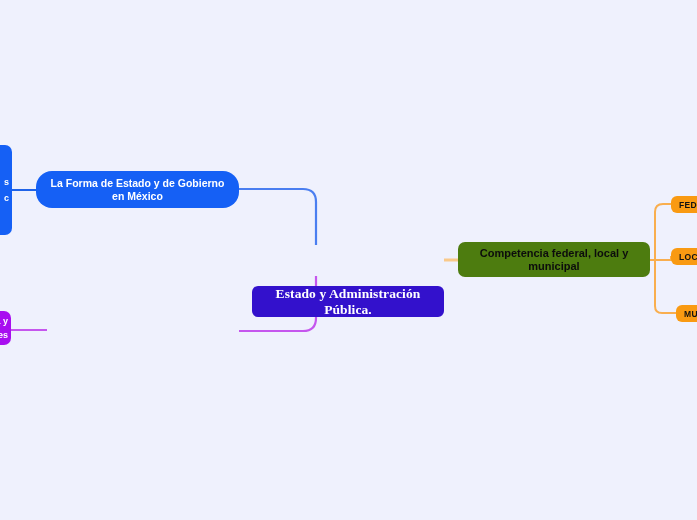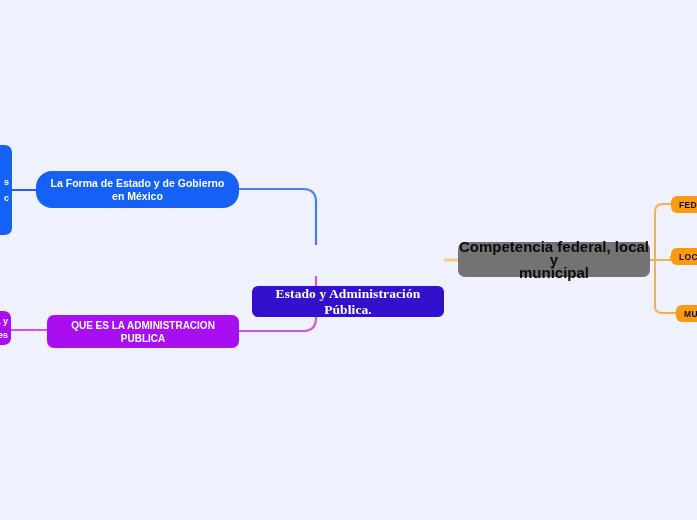--- a/index.html
+++ b/index.html
@@ -111,25 +111,25 @@
     padding-right: 3px;
   }
   #node-purple-clip .node-label { text-align: right; }
 
   
   #node-competencia {
     left: 458px;
     top: 242px;
     width: 192px;
     height: 35px;
-    background: #737373;
+    background: #4d7c0f;
     border-radius: 7px;
     color: #0c0c0c;
     font-weight: bold;
-    font-size: 15px;
+    font-size: 11px;
     line-height: 13px;
   }
   .node-orange-small {
     background: #f99a12;
     border-radius: 6px;
     color: #111111;
     font-weight: bold;
     font-size: 8.5px;
     letter-spacing: .3px;
     justify-content: flex-start;
@@ -173,24 +173,20 @@
   <div class="node" id="node-forma">
     <span class="node-label">La Forma de Estado y de Gobierno
 en México</span>
   </div>
 
   <div class="node" id="node-purple-clip">
     <span class="node-label">ra y
 es</span>
   </div>
 
-  <div class="node" id="node-admin">
-    <span class="node-label">QUE ES LA ADMINISTRACION
-PUBLICA</span>
-  </div>
 
   <div class="node" id="node-root">
     <span class="node-label">Estado y Administración Pública.</span>
   </div>
 
   <div class="node" id="node-competencia">
     <span class="node-label">Competencia federal, local y
 municipal</span>
   </div>
 

